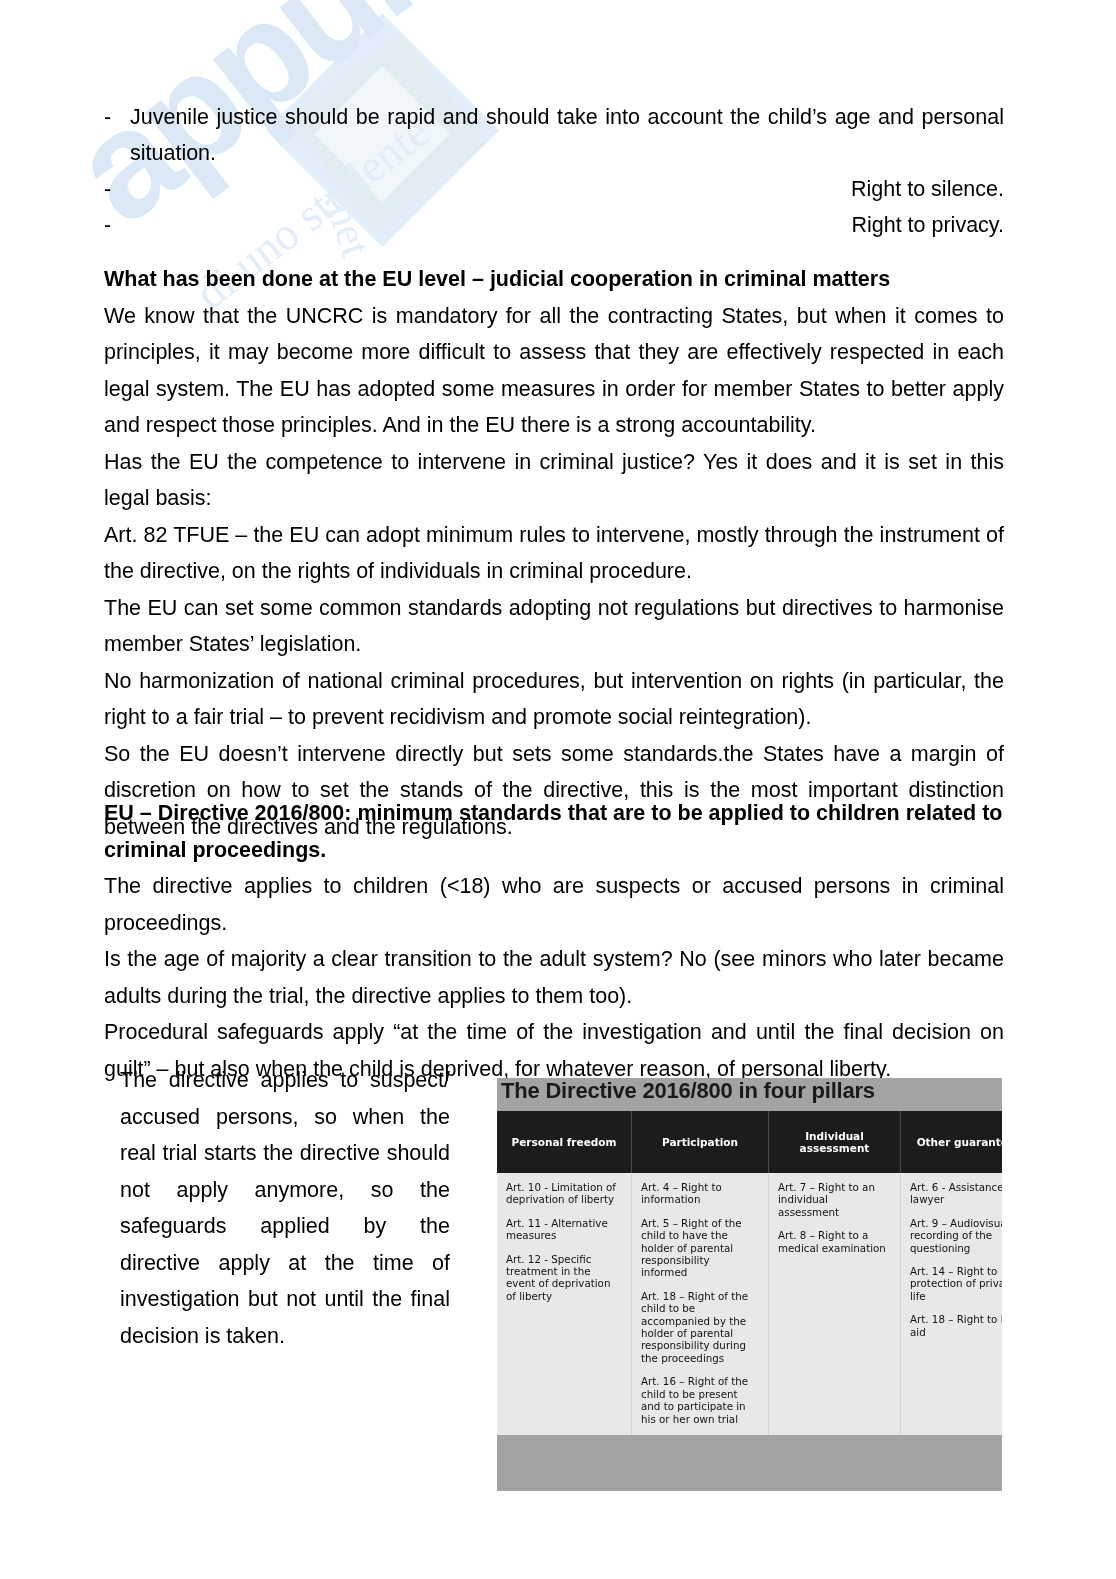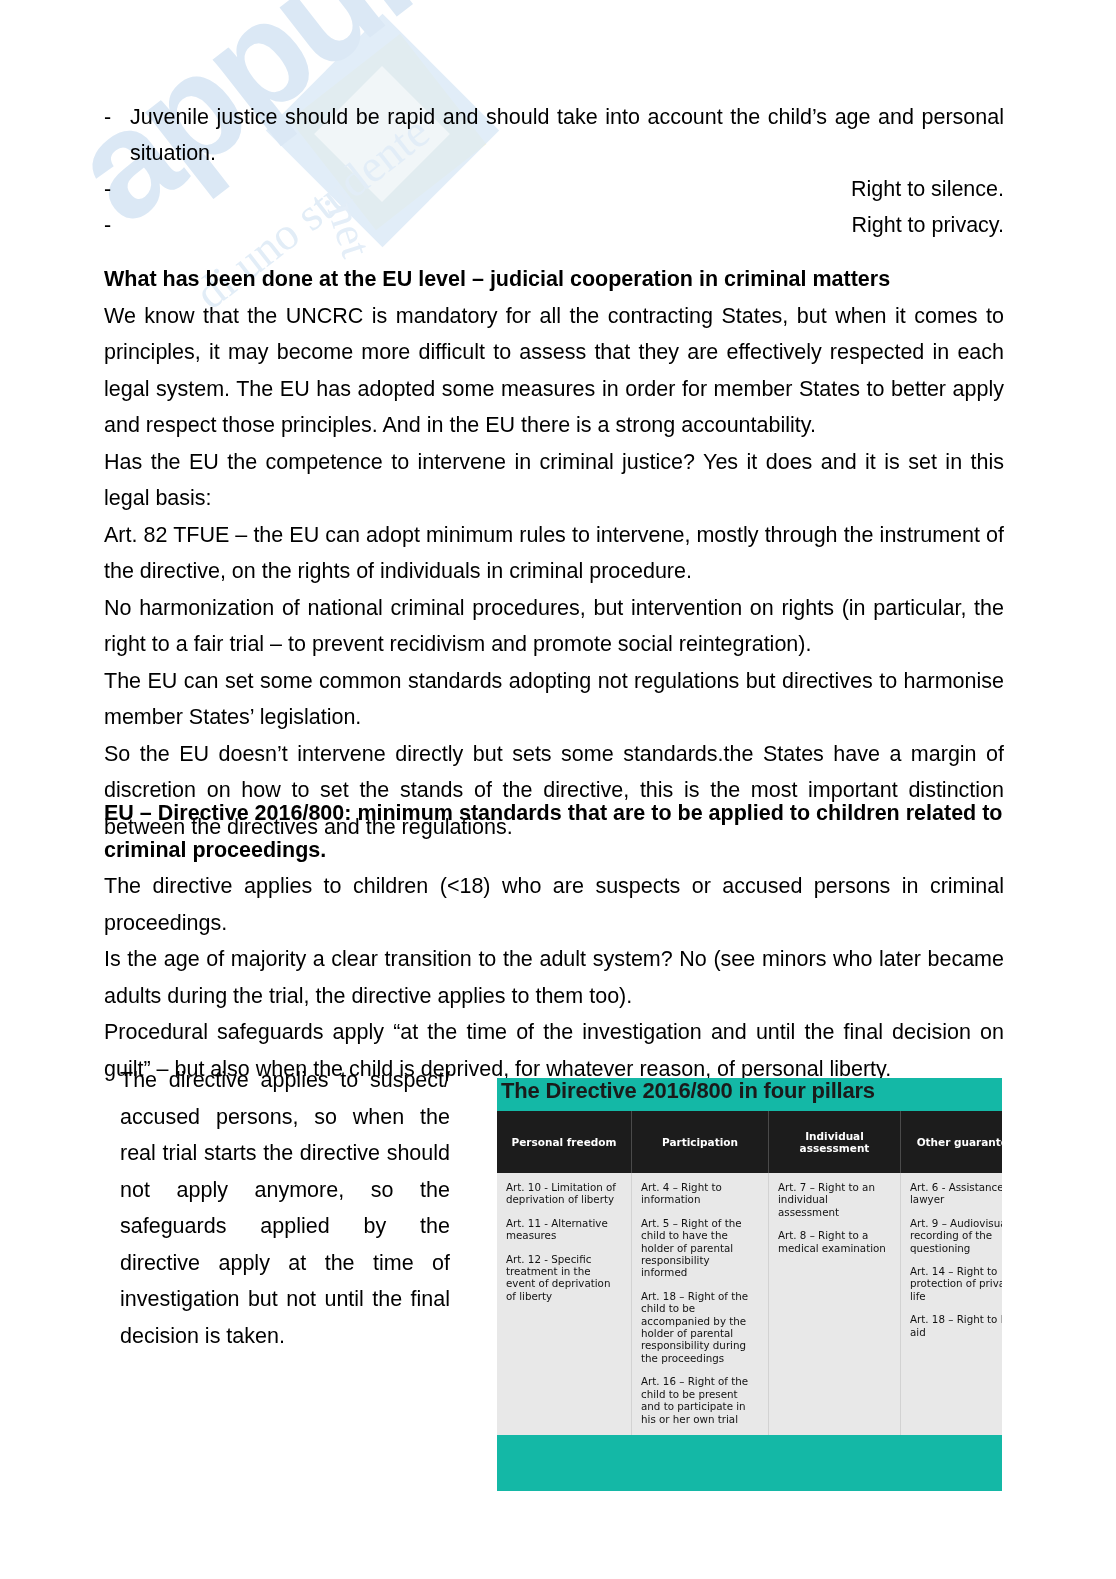--- a/index.html
+++ b/index.html
@@ -161,21 +161,21 @@
     text-justify: inter-word;
   }
   .narrow-col p { margin: 16px; }
 
   
   .figure {
     position: absolute;
     left: 497px;
     top: 1078px;
     width: 505px;
-    background: #14b8a6;
+    background: #a3a3a3;
   }
   .figure-title {
     font-size: 22px;
     font-weight: bold;
     color: #1a1a1a;
     letter-spacing: -0.2px;
     margin: 0 0 7px 4px;
     font-family: "Liberation Sans", sans-serif;
   }
   .pillar-table {
@@ -246,22 +246,22 @@
         <span class="bullet-dash">-</span>
         <span class="bullet-text one-line">Right to privacy.</span>
       </div>
     </div>
 
     <div class="body-block" id="block-eu-level">
       <h3 class="sec">What has been done at the EU level – judicial cooperation in criminal matters</h3>
       <p>We know that the UNCRC is mandatory for all the contracting States, but when it comes to principles, it may become more difficult to assess that they are effectively respected in each legal system. The EU has adopted some measures in order for member States to better apply and respect those principles. And in the EU there is a strong accountability.</p>
       <p>Has the EU the competence to intervene in criminal justice? Yes it does and it is set in this legal basis:</p>
       <p>Art. 82 TFUE – the EU can adopt minimum rules to intervene, mostly through the instrument of the directive, on the rights of individuals in criminal procedure.</p>
+      <p>The EU can set some common standards adopting not regulations but directives to harmonise member States’ legislation.</p>
       <p>No harmonization of national criminal procedures, but intervention on rights (in particular, the right to a fair trial – to prevent recidivism and promote social reintegration).</p>
-      <p>The EU can set some common standards adopting not regulations but directives to harmonise member States’ legislation.</p>
       <p>So the EU doesn’t intervene directly but sets some standards.the States have a margin of discretion on how to set the stands of the directive, this is the most important distinction between the directives and the regulations.</p>
     </div>
 
     <div class="body-block" id="block-directive">
       <h3 class="sec">EU – Directive 2016/800: minimum standards that are to be applied to children related to criminal proceedings.</h3>
       <p>The directive applies to children (&lt;18) who are suspects or accused persons in criminal proceedings.</p>
       <p>Is the age of majority a clear transition to the adult system? No (see minors who later became adults during the trial, the directive applies to them too).</p>
       <p>Procedural safeguards apply “at the time of the investigation and until the final decision on guilt” – but also when the child is deprived, for whatever reason, of personal liberty.</p>
     </div>
 

